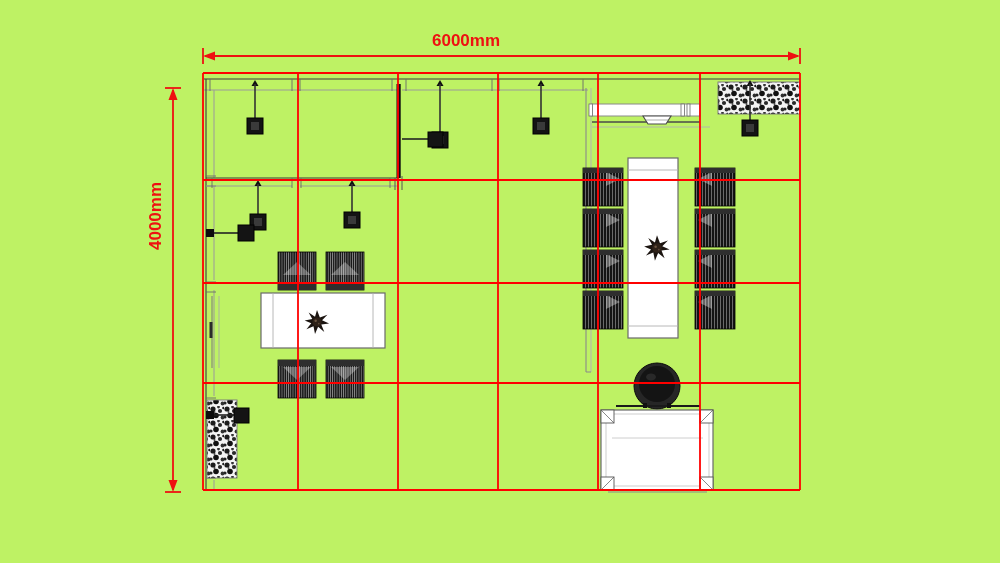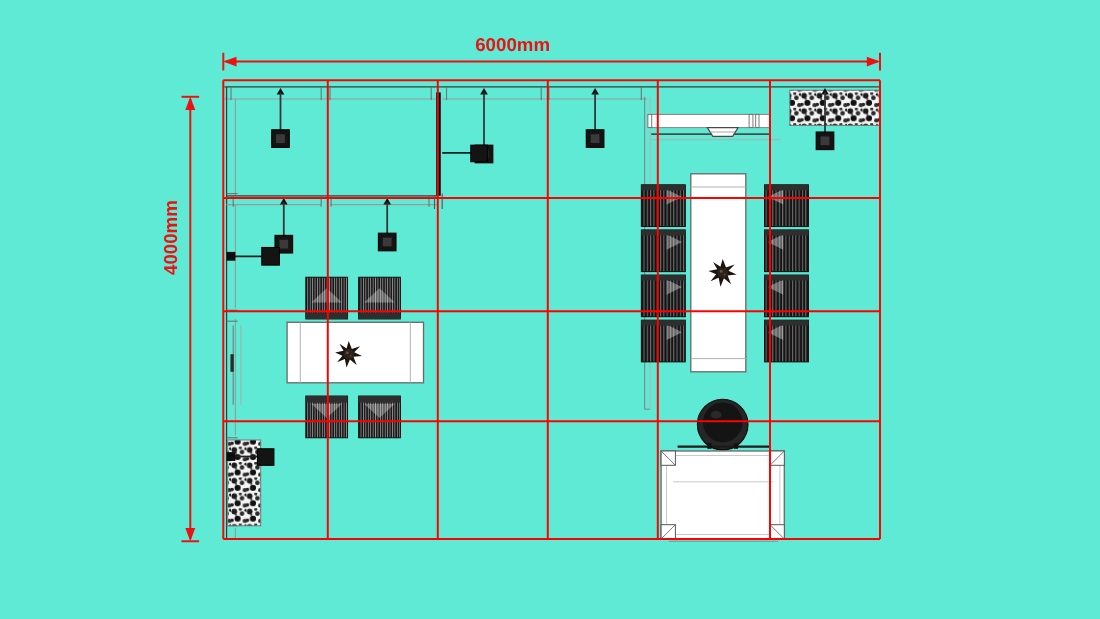--- a/index.html
+++ b/index.html
@@ -12,21 +12,21 @@
     width: 1000px;
     height: 563px;
     font-family: "Liberation Sans", sans-serif;
     overflow: hidden;
     position: relative;
   }
   #plan-root {
     position: relative;
     width: 1000px;
     height: 563px;
-    background: #5eead4;
+    background: #bef264;
   }
   #plan-svg {
     position: absolute;
     left: 0;
     top: 0;
     width: 1000px;
     height: 563px;
     display: block;
   }
   .dim-label {

